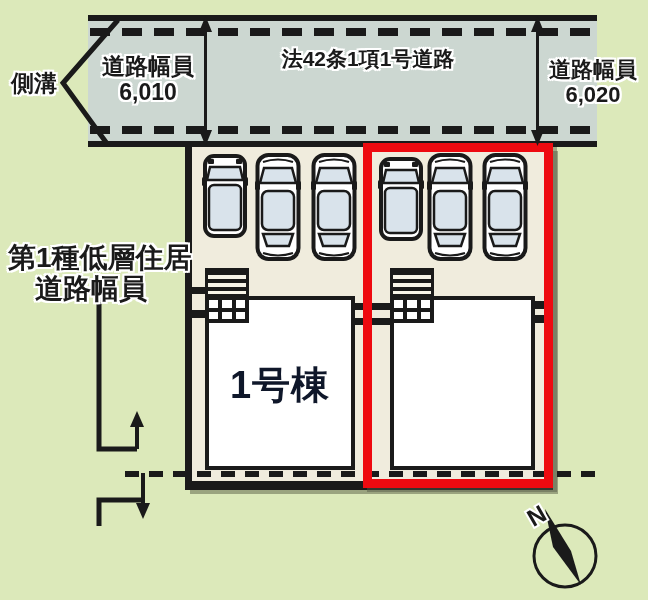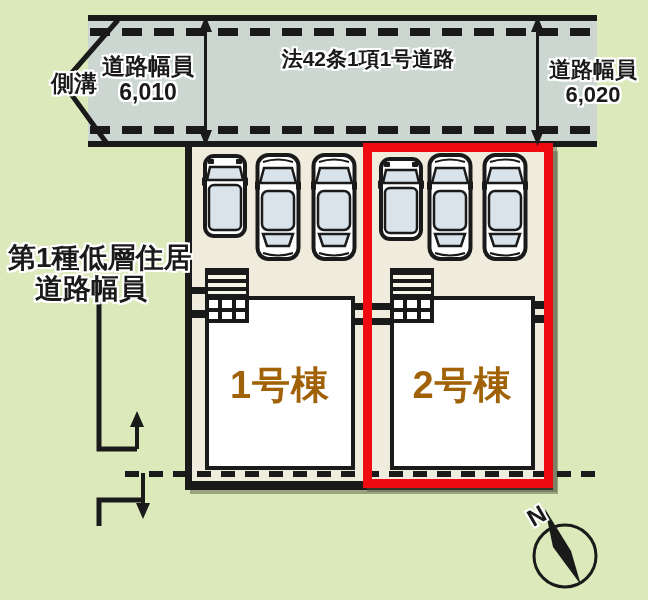--- a/index.html
+++ b/index.html
@@ -29,21 +29,21 @@
     background:#f0ecdd;
     border-left:7px solid #1a1a1a; border-right:4px solid #1a1a1a; border-bottom:9px solid #1a1a1a;
     box-shadow:5px 4px 0 rgba(100,105,78,.55);
   }
 
   
   .building { background:#fff; border:4px solid #1a1a1a; }
   #building-1 { left:205px; top:296px; width:150px; height:174px; }
   #building-2 { left:390px; top:296px; width:145px; height:174px; }
   .bldg-label {
-    font-weight:bold; font-size:38px; color:#a16207; text-align:center; letter-spacing:1px;
+    font-weight:bold; font-size:38px; color:#0f172a; text-align:center; letter-spacing:1px;
     white-space:nowrap;
   }
   #b1-label { left:205px; top:360px; width:150px; }
   #b2-label { left:390px; top:360px; width:145px; }
 
   
   .steps {
     width:44px; height:29px; border:3px solid #1a1a1a;
     background:repeating-linear-gradient(180deg,#1a1a1a 0 4px,#f7f4e8 4px 8px);
   }
@@ -76,21 +76,21 @@
     box-shadow:4px 4px 0 rgba(85,88,70,.45);
   }
 
   
   .lbl {
     position:absolute; color:#1a1a1a; font-weight:bold; text-align:center;
     line-height:1.12; white-space:nowrap;
     text-shadow:-2px -2px 0 #fff, 2px -2px 0 #fff, -2px 2px 0 #fff, 2px 2px 0 #fff,
                 -2px 0 0 #fff, 2px 0 0 #fff, 0 -2px 0 #fff, 0 2px 0 #fff;
   }
-  #lbl-gutter { left:6px; top:71px; width:56px; font-size:23px;margin-left:40px; }
+  #lbl-gutter { left:6px; top:71px; width:56px; font-size:23px; }
   #lbl-width-left { left:88px; top:54px; width:120px; font-size:23px; }
   #lbl-road-name { left:258px; top:47px; width:220px; font-size:23px; }
   #lbl-road-name .sub { font-size:21px; }
   #lbl-width-right { left:533px; top:58px; width:120px; font-size:22px; }
   #lbl-zone-upper { left:8px; top:242px; width:166px; font-size:28px; }
   #lbl-zone-lower { left:28px; top:533px; width:170px; font-size:22px; }
 
   #overlay { left:0; top:0; pointer-events:none; }
 </style>
 </head>
@@ -200,21 +200,20 @@
       <polygon points="9,16 37,16 41,31 5,31" fill="#d9e3eb" stroke="#1a1a1a" stroke-width="2.5"></polygon>
       <rect x="0" y="29" width="5" height="9" rx="1.5" fill="#1a1a1a"></rect>
         <rect x="41" y="29" width="5" height="9" rx="1.5" fill="#1a1a1a"></rect>
       <rect x="7" y="39" width="32" height="39" rx="6" fill="#d9e3eb" stroke="#1a1a1a" stroke-width="2.5"></rect>
       <polygon points="8,82 38,82 34,94 12,94" fill="#d9e3eb" stroke="#1a1a1a" stroke-width="2.5"></polygon>
       <path d="M8,101 Q23,106 38,101" fill="none" stroke="#1a1a1a" stroke-width="2"></path>
     </svg>
   </div>
 
   <div id="b1-label" class="abs bldg-label">1号棟</div>
-  <div id="b2-label" class="abs bldg-label">2号棟</div>
 
   <div id="zone-dash" class="abs"></div>
 
   <div id="highlight" class="abs"></div>
 
   <svg id="overlay" class="abs" width="648" height="600" viewBox="0 0 648 600">
 
     <g>
       <polyline points="118,20 63,83 108,145" fill="none" stroke="#1a1a1a" stroke-width="5"></polyline>
     </g>

